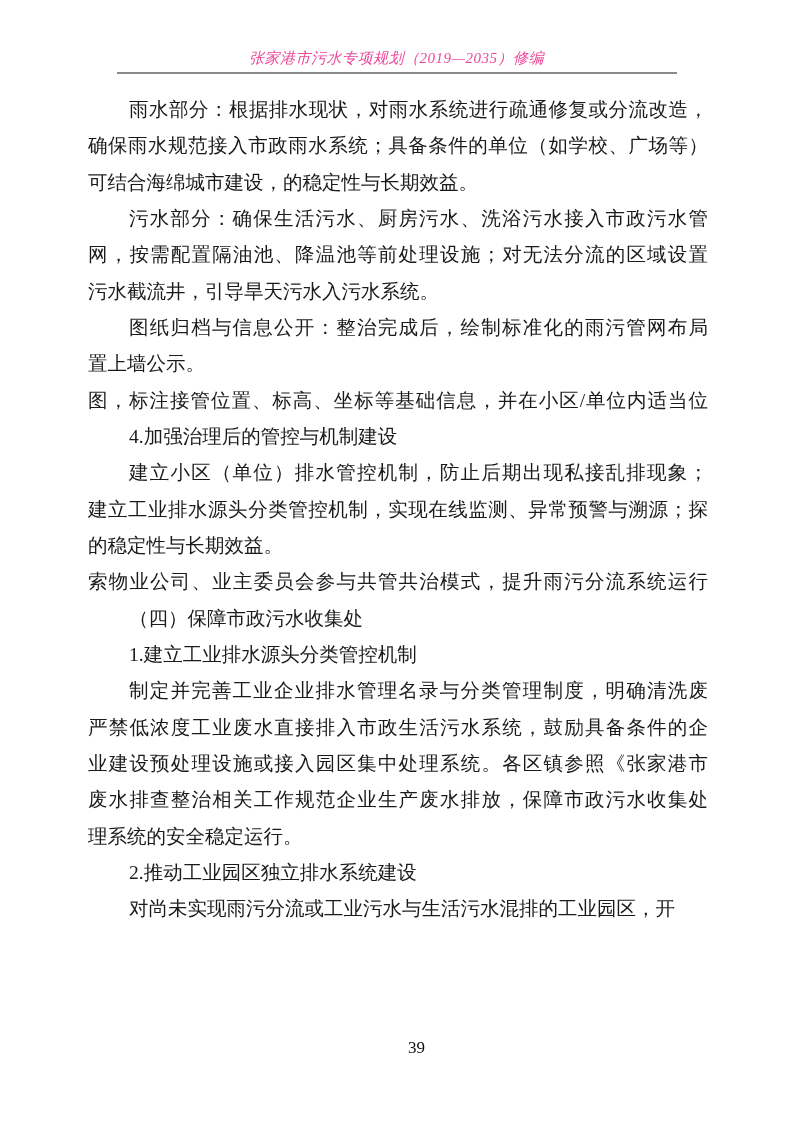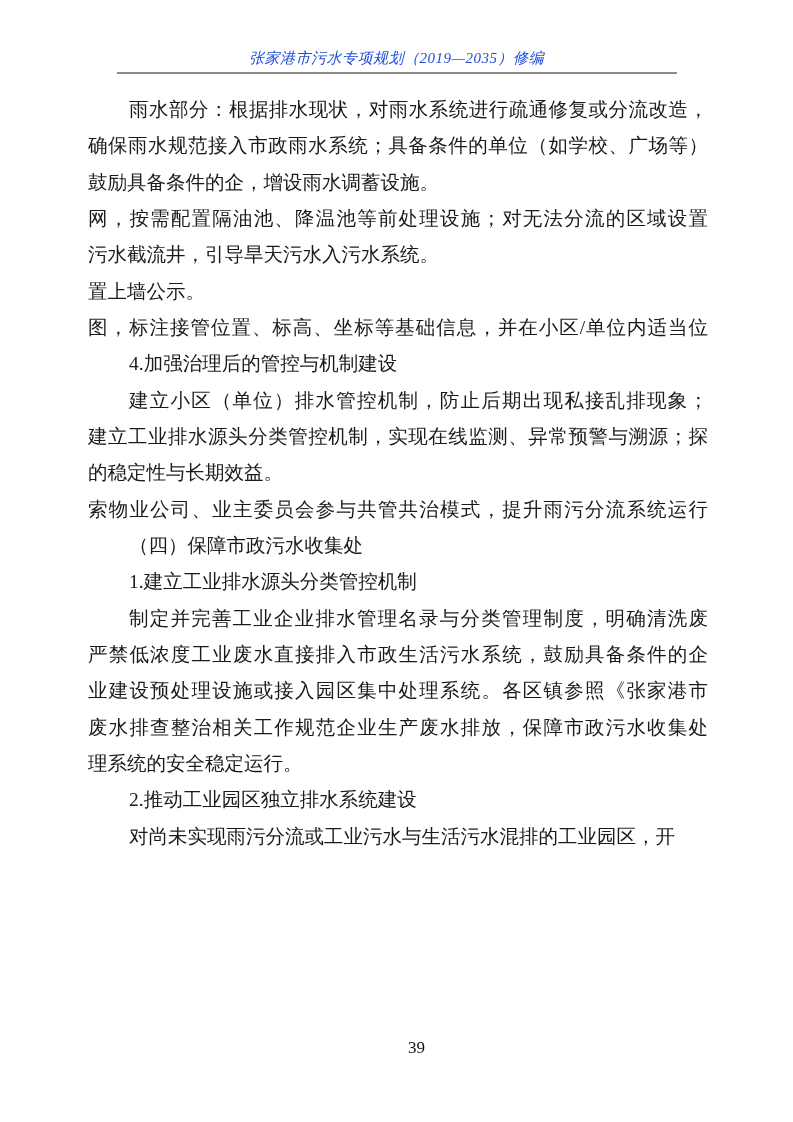--- a/index.html
+++ b/index.html
@@ -15,21 +15,21 @@
     background: #ffffff;
     overflow: hidden;
   }
   
   .header-title {
     position: absolute; top: 49px; left: 0; width: 100%;
     text-align: center;
     font-size: 15px;
     font-style: italic;          
     letter-spacing: 0.5px;
-    color: #1d4ed8;
+    color: #ec4899;
     white-space: nowrap;
   }
   .header-rule {
     position: absolute; top: 72px; left: 117px;
     width: 560px; height: 2px;
     background: #8a8a8a;
   }
   
   .body-text {
     position: absolute; left: 88px; top: 92px; width: 620px;
@@ -64,27 +64,29 @@
 
   <header>
     <div class="header-title">张家港市污水专项规划（2019—2035）修编</div>
     <div class="header-rule" style="background: rgb(138, 138, 138);"></div>
   </header>
 
   <main class="body-text" id="body-text">
       <div class="block paragraph">
         <div class="line first just">雨水部分：根据排水现状，对雨水系统进行疏通修复或分流改造，</div>
         <div class="line just">确保雨水规范接入市政雨水系统；具备条件的单位（如学校、广场等）</div>
-        <div class="line">鼓励具备条件的企，增设雨水调蓄设施。</div>
+        <div class="line">可结合海绵城市建设，的稳定性与长期效益。</div>
       </div>
       <div class="block paragraph">
+        <div class="line first just">污水部分：确保生活污水、厨房污水、洗浴污水接入市政污水管</div>
         <div class="line just">网，按需配置隔油池、降温池等前处理设施；对无法分流的区域设置</div>
         <div class="line">污水截流井，引导旱天污水入污水系统。</div>
       </div>
       <div class="block paragraph">
+        <div class="line first just">图纸归档与信息公开：整治完成后，绘制标准化的雨污管网布局</div>
         <div class="line">置上墙公示。</div>
         <div class="line just">图，标注接管位置、标高、坐标等基础信息，并在小区/单位内适当位</div>
       </div>
       <div class="block heading">
         <div class="line first">4.加强治理后的管控与机制建设</div>
       </div>
       <div class="block paragraph">
         <div class="line first just">建立小区（单位）排水管控机制，防止后期出现私接乱排现象；</div>
         <div class="line just">建立工业排水源头分类管控机制，实现在线监测、异常预警与溯源；探</div>
         <div class="line">的稳定性与长期效益。</div>

